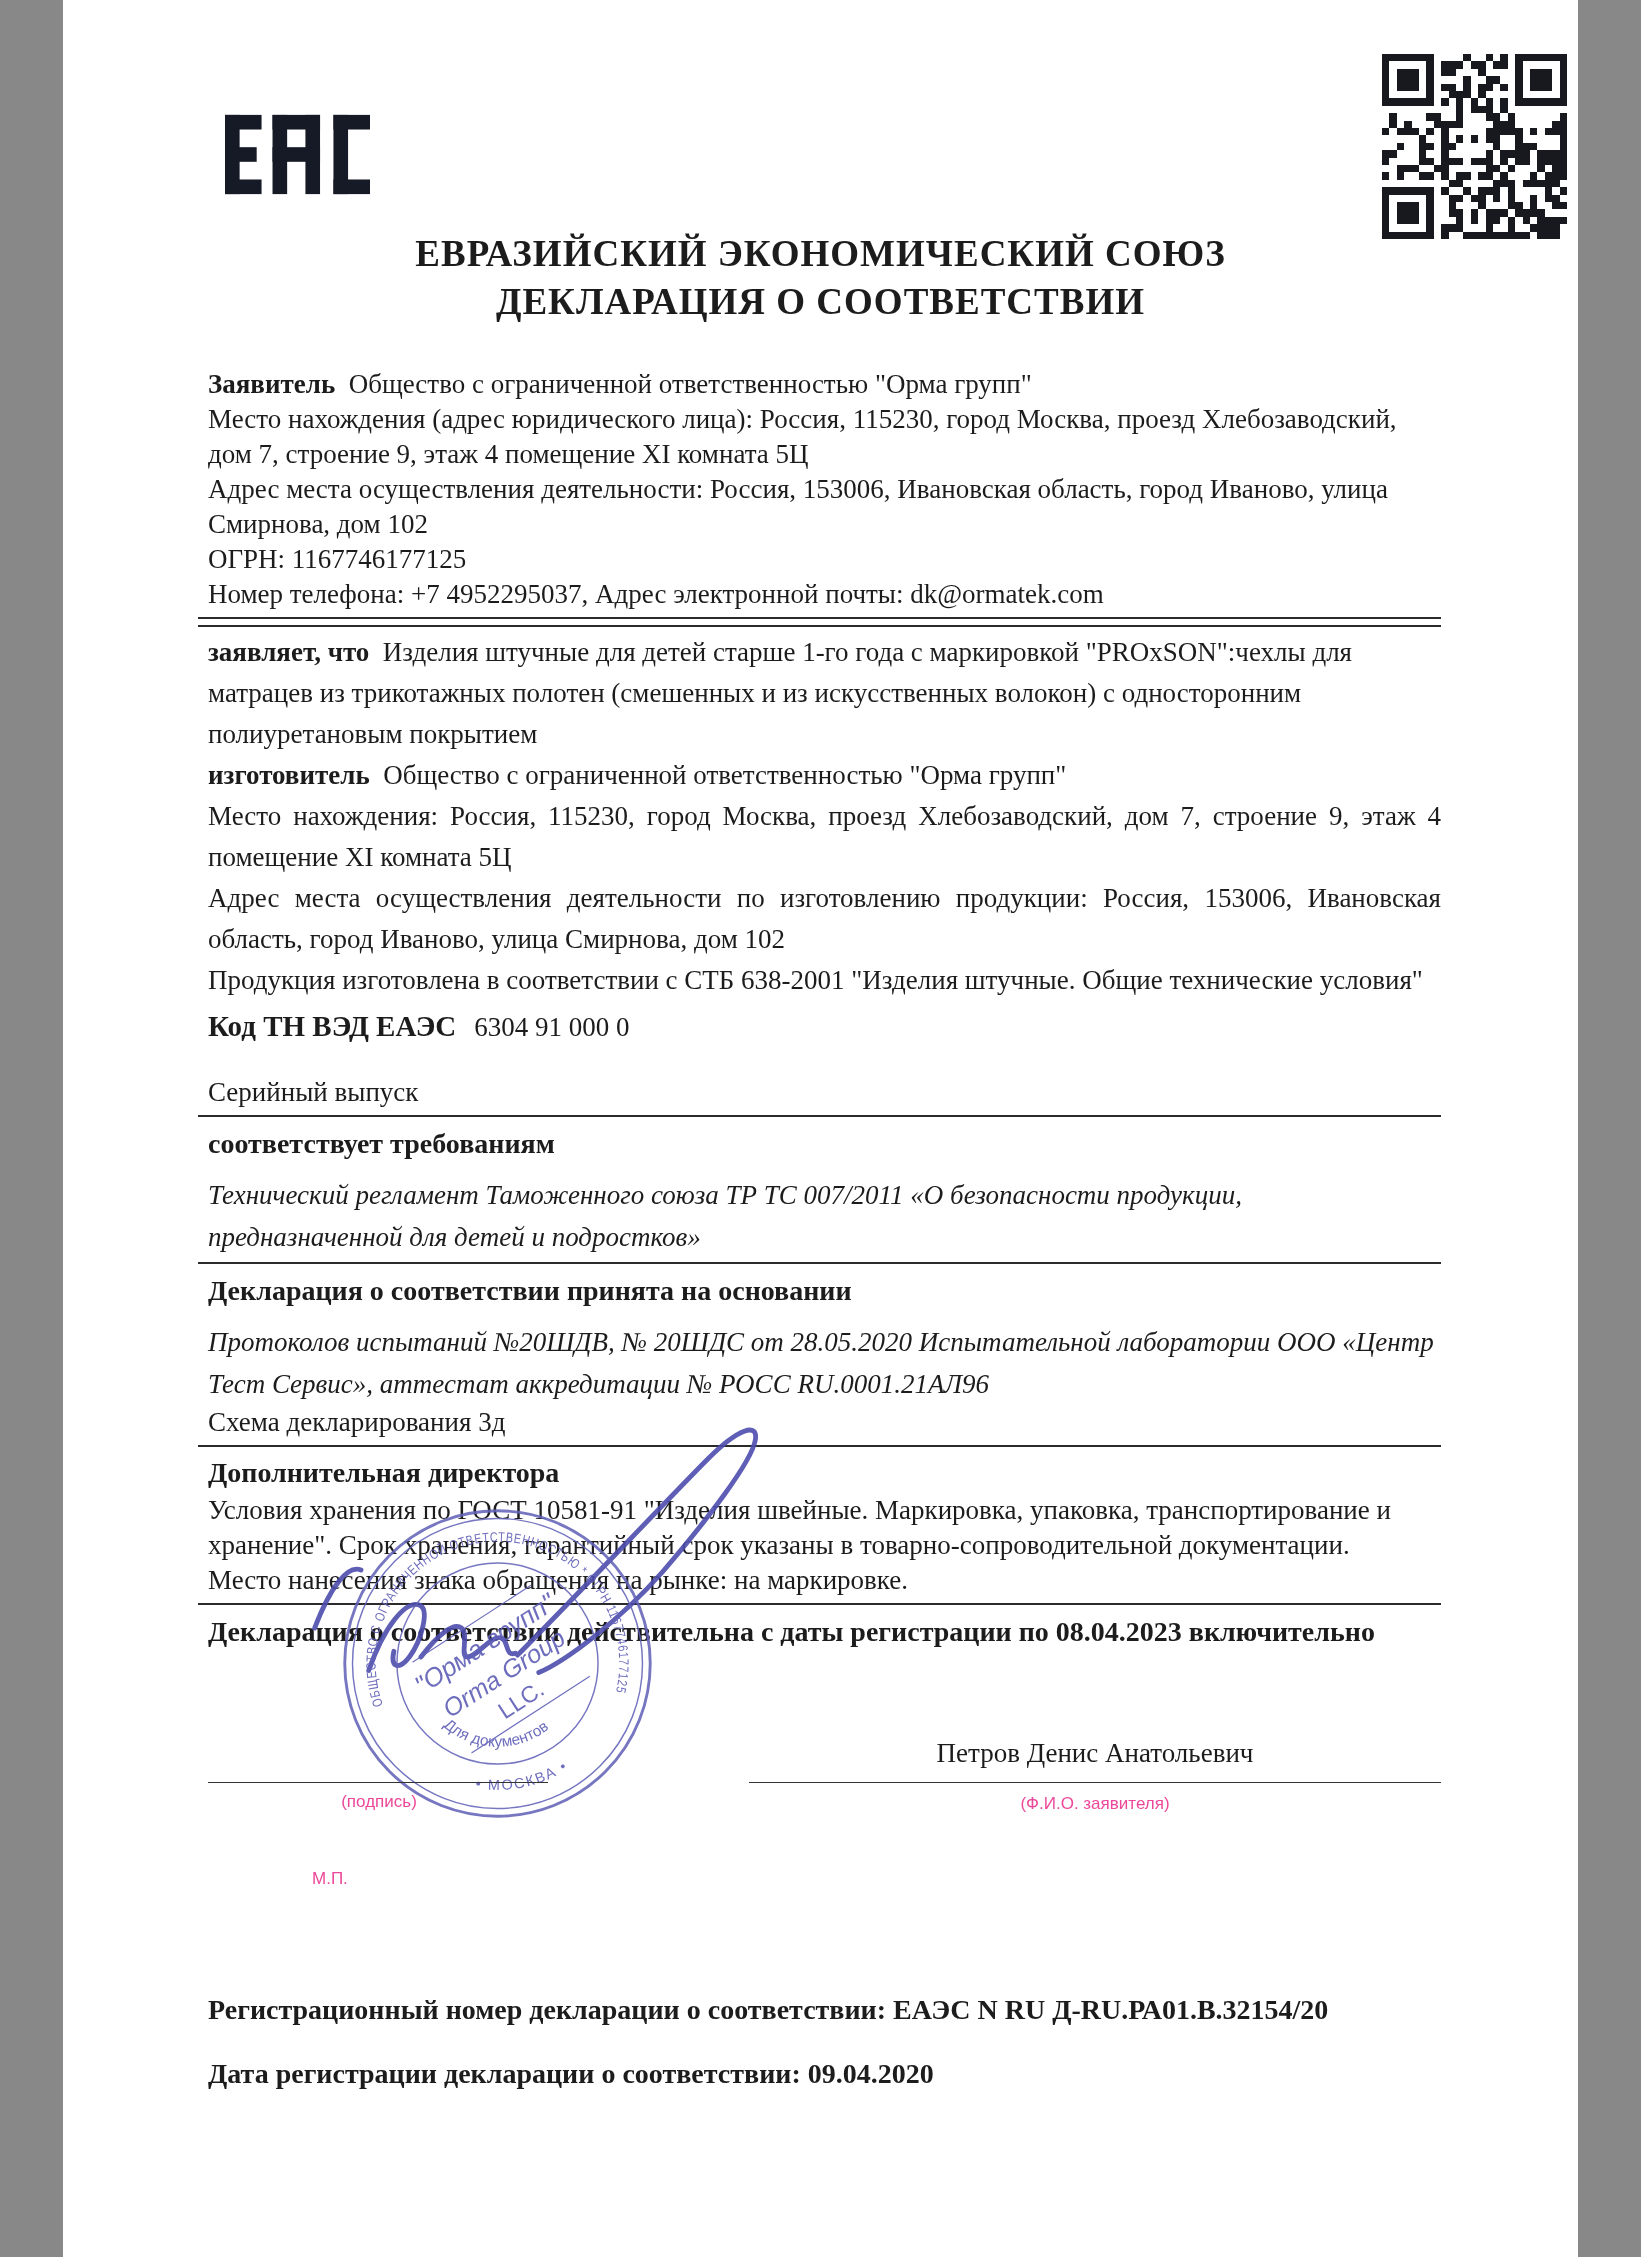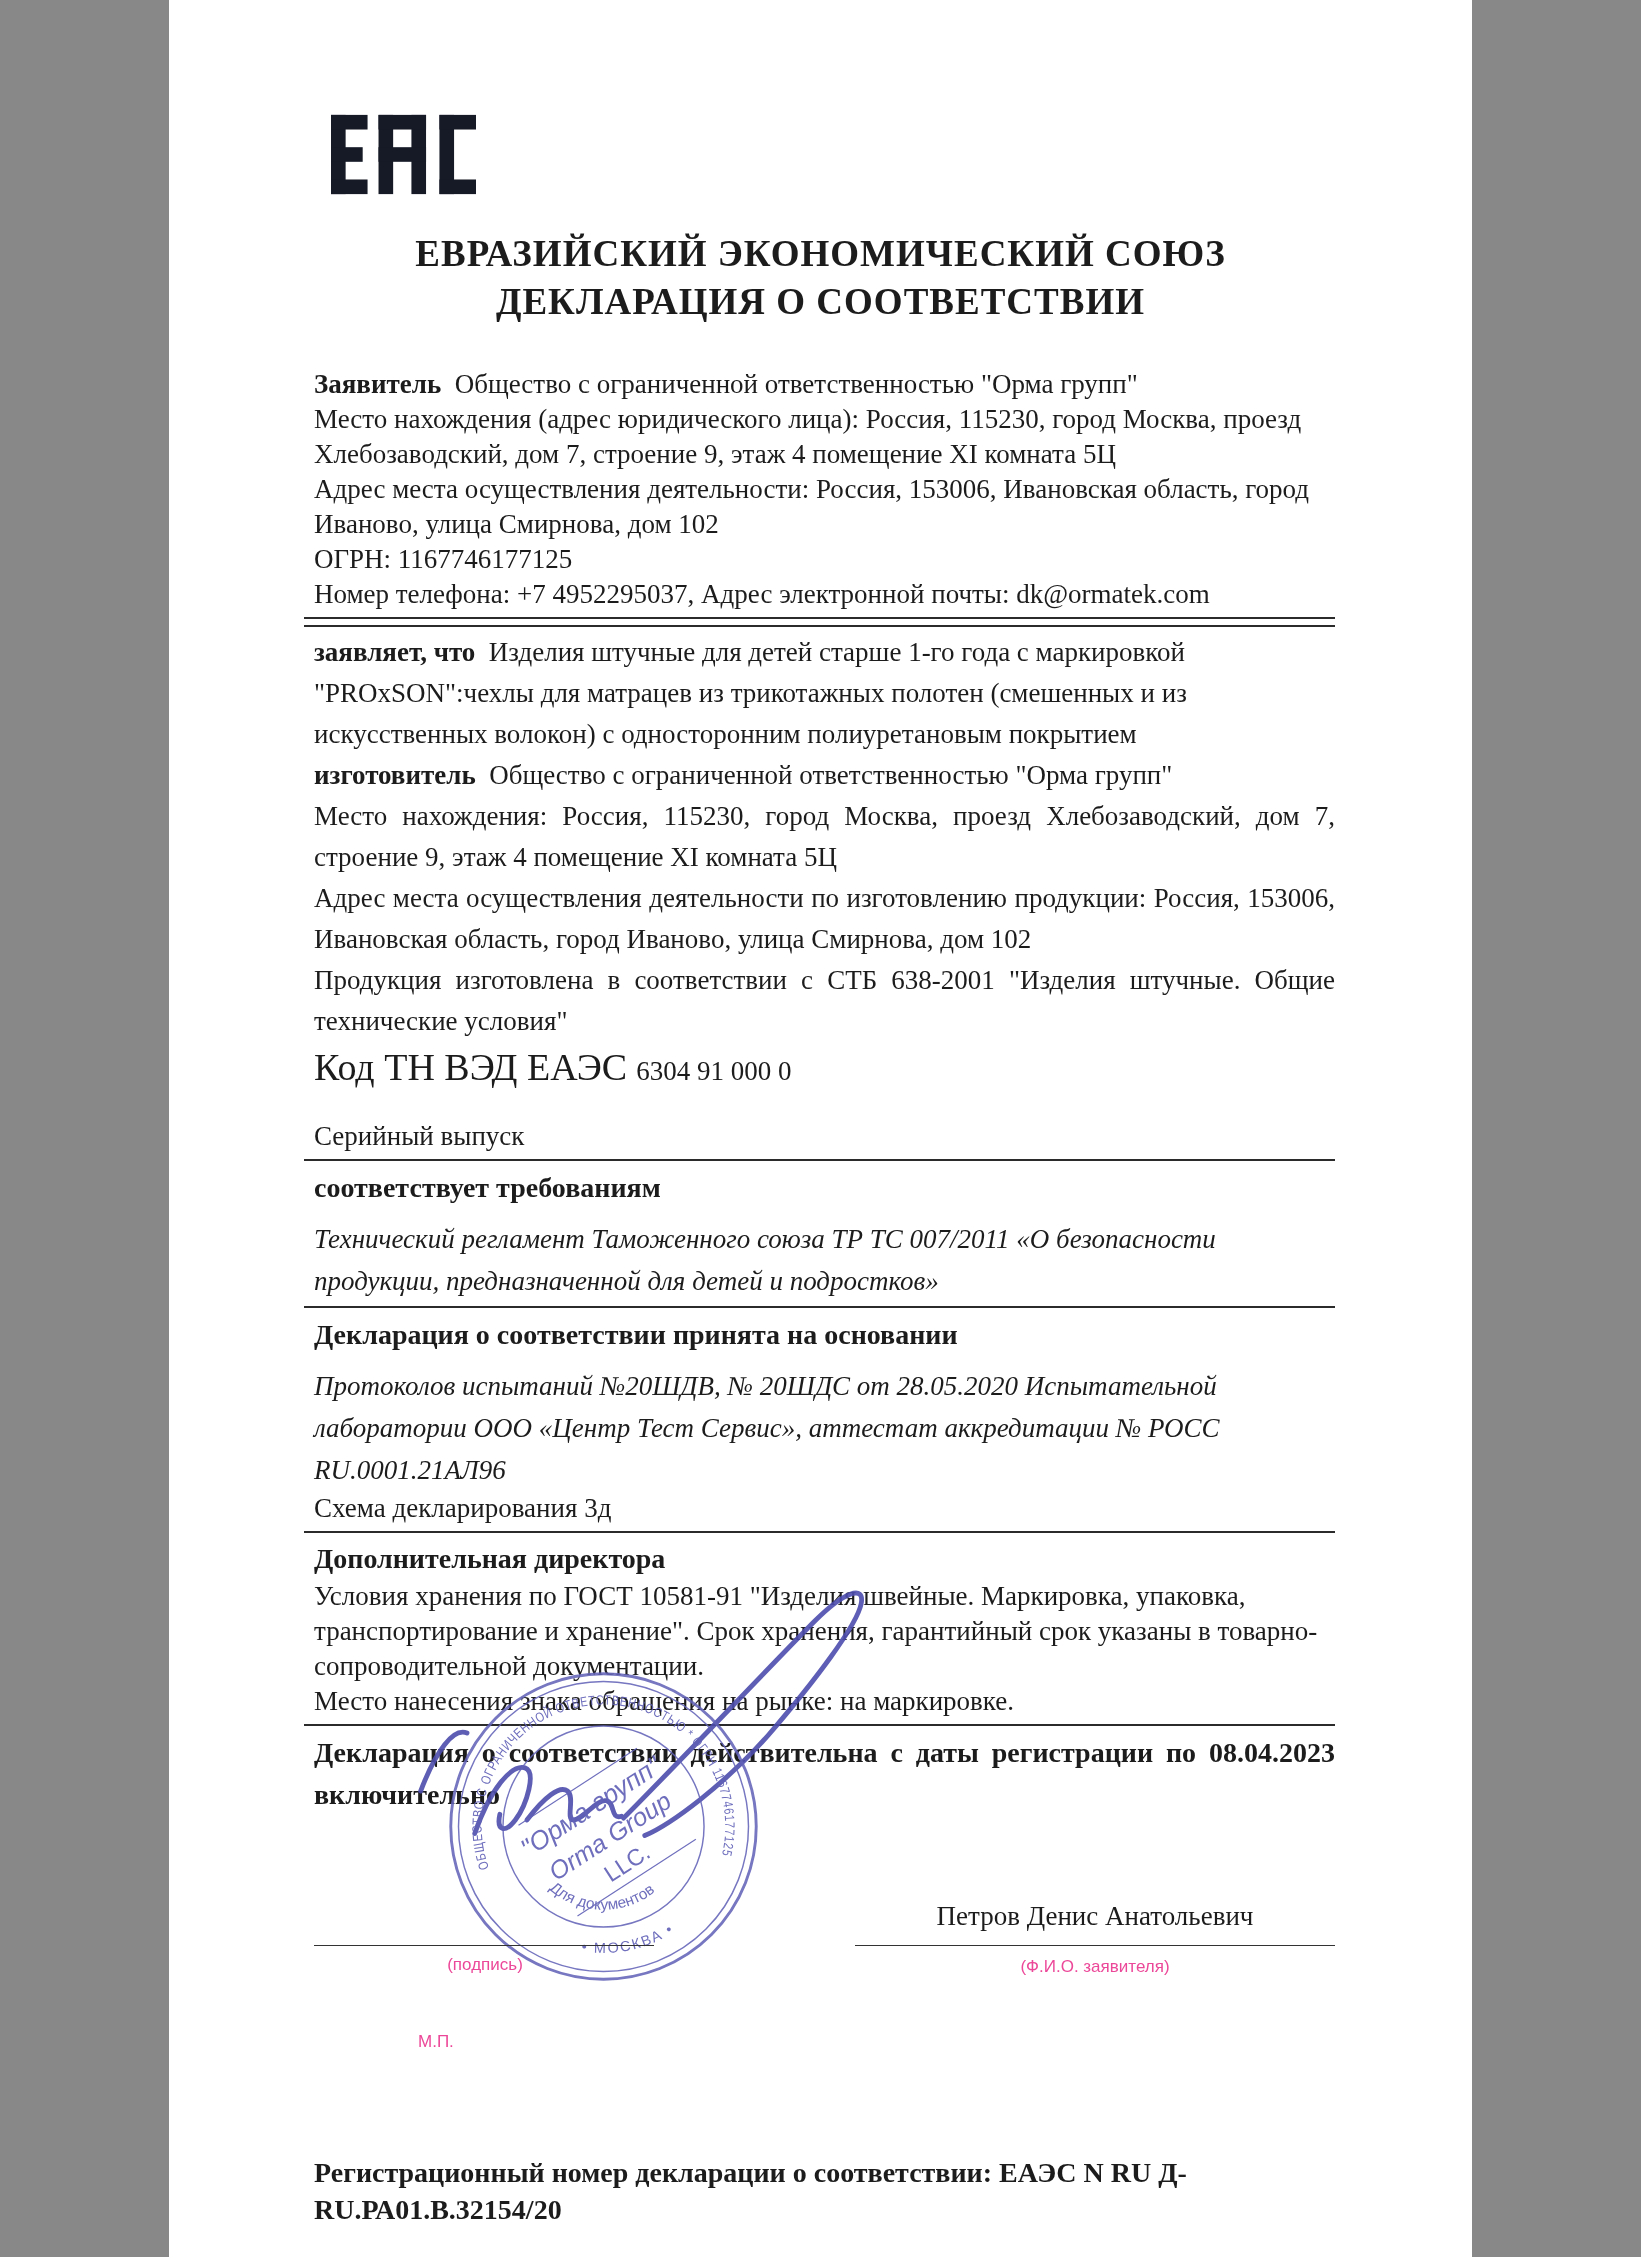--- a/index.html
+++ b/index.html
@@ -1,18 +1,18 @@
 <!DOCTYPE html>
 <html><head>
 <meta charset="utf-8">
 <style>
   html,body{margin:0;padding:0;background:#888;}
   .page{
     position:relative;
-    width:1303px;height:2257px;
+    width:1515px;height:2257px;
     margin:0 auto;
     background:#ffffff;
     font-family:"Liberation Serif", serif;
     color:#1c1c1c;
     overflow:hidden;
   }
   
   .eac-logo{position:absolute;left:162px;top:89px;width:145px;height:131px;}
   .qr{position:absolute;left:1319px;top:54px;width:185px;height:185px;}
   
@@ -20,21 +20,21 @@
   .title-line{font-size:37px;font-weight:bold;line-height:48px;letter-spacing:1px;}
   
   .content{margin:41px 137px 0 145px;}
   .para{font-size:27px;line-height:35px;margin:0;}
   .just{text-align:justify;}
   .lead{font-weight:bold;margin-right:13.5px;}
   .spread{line-height:42px;}
   .loose{line-height:41px;}
   .gap-sm{margin-top:9.7px;font-style:italic;}
   .tnved{font-size:27px;line-height:42px;margin-top:3.9px;}
-  .tnved-label{font-weight:normal;font-size:38px;margin-right:9px;}
+  .tnved-label{font-weight:bold;font-size:29px;margin-right:18px;}
   .sec-head{font-weight:bold;font-size:28px;line-height:41px;margin:0;}
   hr.divider{border:none;border-top:2.4px solid #2b2b2b;margin:4.8px 0 5.8px -9.7px;}
   .validity{font-weight:bold;font-size:28px;line-height:42px;margin:1.9px 0 0 0;}
   
   .sig-block{position:relative;height:290px;margin-top:15.4px;}
   .sig-line{position:absolute;top:114px;border-top:1.9px solid #333;}
   .sig-line.left{left:0;width:340px;}
   .sig-line.right{left:541px;right:0;}
   .sig-caption{position:absolute;font-family:"Liberation Sans",sans-serif;font-size:17px;color:#ec4899;}
   .cap-podpis{left:60px;top:124px;width:222px;text-align:center;}

